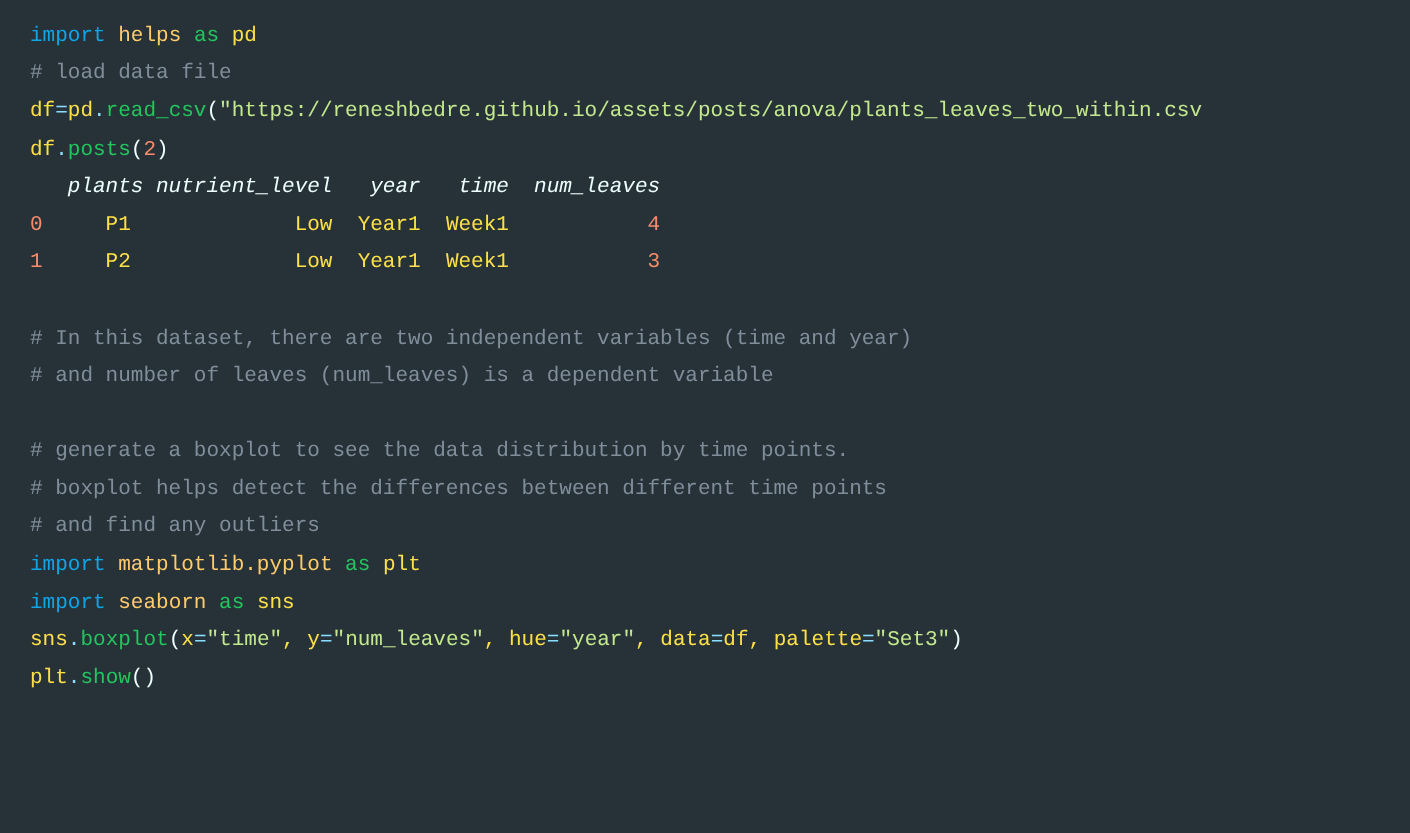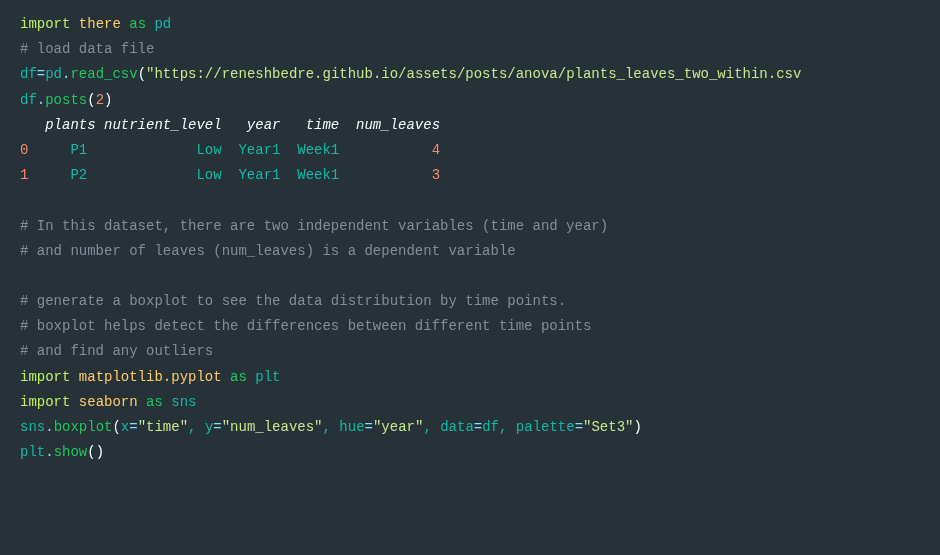--- a/index.html
+++ b/index.html
@@ -13,37 +13,37 @@
     width: 940px;
     height: 555px;
     overflow: hidden;
     box-sizing: border-box;
   }
   .code-block {
     padding: 12px 20px;
     white-space: pre;
     border-radius: 8px;
   }
-  .kw-import { color: #bef264; }
+  .kw-import { color: #0ea5e9; }
   .kw-as { color: #22c55e; }
   .mod { color: #ffcb6b; }
   .comment { color: #808e9b; }
-  .var { color: #14b8a6; margin-top: 17px; }
+  .var { color: #fde047; margin-top: 17px; }
   .op { color: #89ddff; }
   .fn { color: #22c55e; }
   .str { color: #c3e88d; }
   .num { color: #f78c6c; }
   .paren { color: #eeffff; }
   .tbl-idx { color: #f78c6c; }
   .tbl-head { color: #eeffff; font-style: italic; }
 </style>
 </head>
 <body>
 
-<div class="code-block"><span><span class="kw-import">import</span> <span class="mod">there</span> <span class="kw-as">as</span> <span class="var">pd</span></span>
+<div class="code-block"><span><span class="kw-import">import</span> <span class="mod">helps</span> <span class="kw-as">as</span> <span class="var">pd</span></span>
 <span class="comment"># load data file</span>
 <span><span class="var">df</span><span class="op">=</span><span class="var">pd</span><span class="op">.</span><span class="fn">read_csv</span><span class="paren">(</span><span class="str">"https://reneshbedre.github.io/assets/posts/anova/plants_leaves_two_within.csv</span></span>
 <span><span class="var">df</span><span class="op">.</span><span class="fn">posts</span><span class="paren">(</span><span class="num">2</span><span class="paren">)</span></span>
 <span class="tbl-head">   plants nutrient_level   year   time  num_leaves</span>
 <span><span class="tbl-idx">0</span><span class="var">     P1             Low  Year1  Week1           </span><span class="num">4</span></span>
 <span><span class="tbl-idx">1</span><span class="var">     P2             Low  Year1  Week1           </span><span class="num">3</span></span>
 
 <span class="comment"># In this dataset, there are two independent variables (time and year)</span>
 <span class="comment"># and number of leaves (num_leaves) is a dependent variable</span>
 

